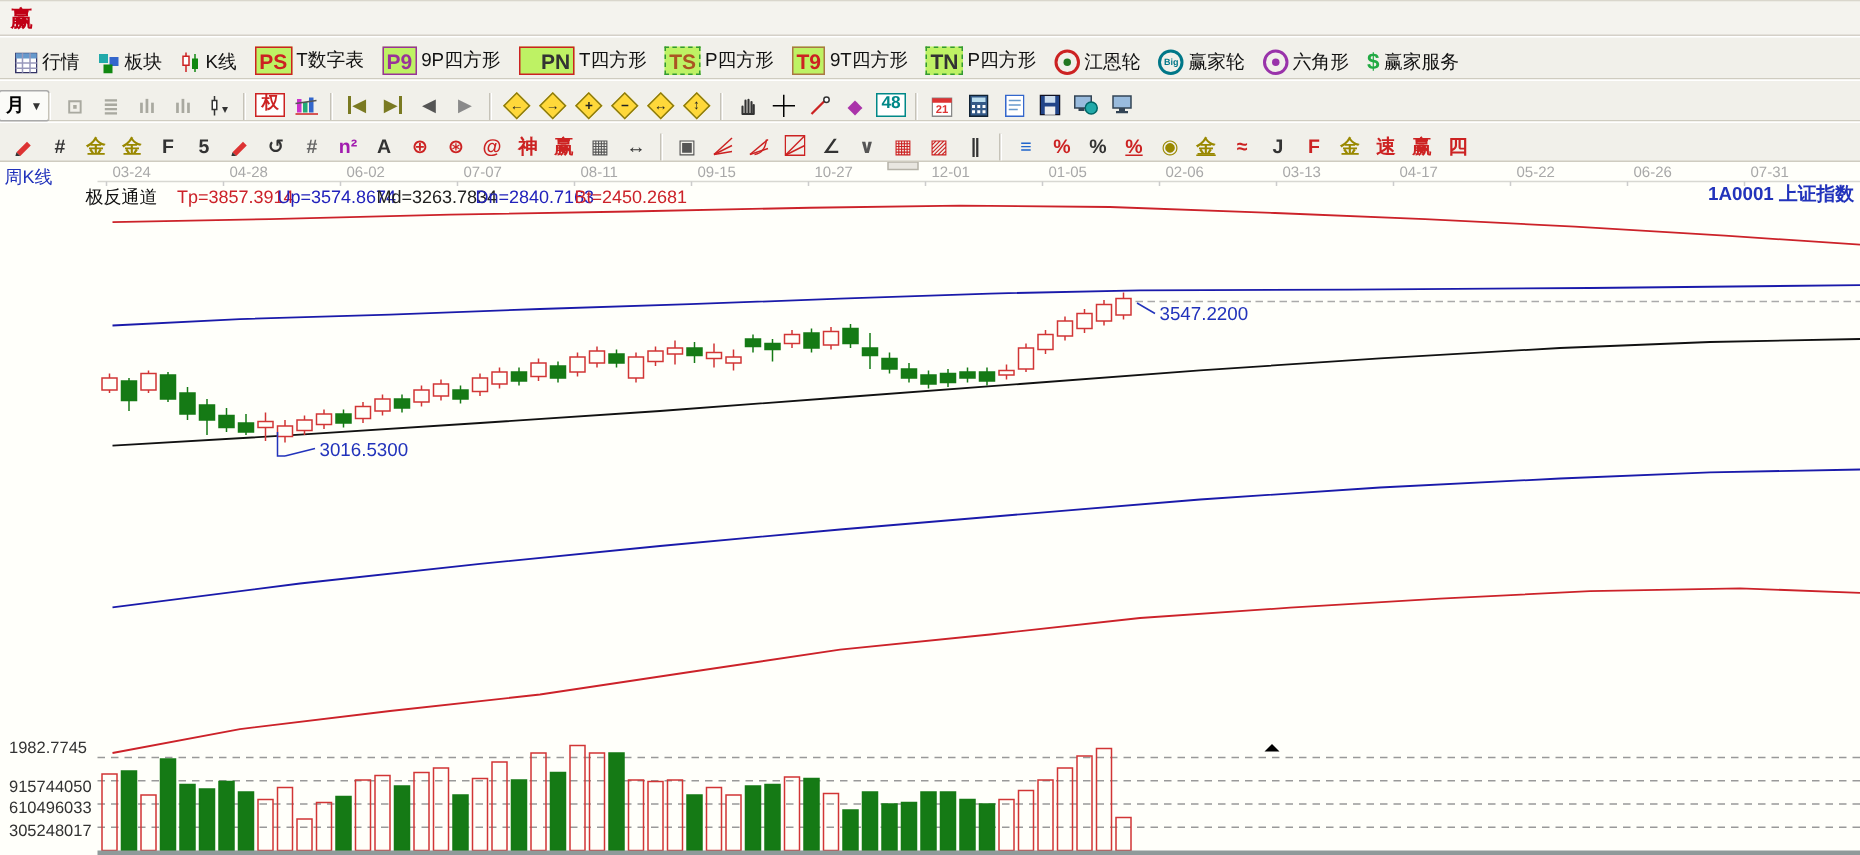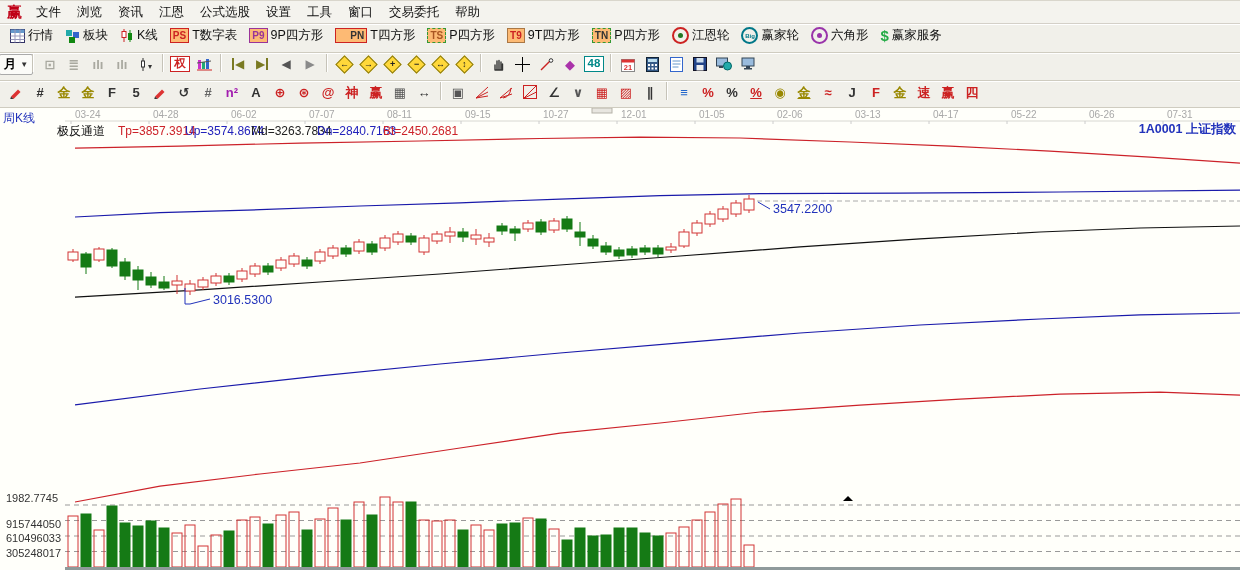--- a/index.html
+++ b/index.html
@@ -4,31 +4,31 @@
 <style>
   html,body{margin:0;padding:0;width:1240px;height:570px;overflow:hidden;
     font-family:"Liberation Sans","DejaVu Sans",sans-serif;background:#f1f0ea;}
   .app{width:1240px;height:570px;position:relative;border-top:1px solid #d9d6cc;}
   
   .menubar{height:22px;display:flex;align-items:center;padding-left:5px;background:#f4f3ee;
     border-bottom:1px solid #d4d0c8;font-size:12.5px;color:#111;}
   .logo{color:#c00016;font-weight:bold;font-size:15px;padding:0 6px 0 2px;}
   .menu-item{padding:1px 8px;cursor:default;}
   
-  .toolbar{display:flex;align-items:flex-start;background:#f1f0ea;border-top:1px solid #ffffff;
+  .toolbar{display:flex;align-items:flex-end;background:#f1f0ea;border-top:1px solid #ffffff;
     border-bottom:1px solid #cfccc0;padding-left:4px;}
   .tb-features{height:27px;}
   .tb-controls{height:26px;}
   .tb-drawing{height:25px;}
   .tb-item{display:flex;align-items:center;gap:3px;padding:2px 6px;font-size:12.5px;color:#111;cursor:default;}
   .tbtn{width:22px;height:20px;display:flex;align-items:center;justify-content:center;margin:0 1px;cursor:default;}
   .sep{width:1px;height:18px;background:#c6c3b8;border-right:1px solid #fff;margin:0 4px;}
   .icon-glyph{font-weight:bold;font-size:13px;line-height:1;}
   .icon-glyph.u{text-decoration:underline;}
-  .icon-badge{font-size:10px;font-weight:bold;line-height:1;padding:1.5px 2px;background:#fdba74;}
+  .icon-badge{font-size:14px;font-weight:bold;line-height:1;padding:1.5px 2px;background:#bef264;}
   .badge-lg{font-size:11.5px;font-weight:bold;line-height:1;padding:1px 3px;background:#fff;}
   .ring{width:13px;height:13px;border-radius:50%;display:flex;align-items:center;justify-content:center;}
   .ring .dot{width:5px;height:5px;border-radius:50%;}
   .ring .rtxt{font-size:6px;font-weight:bold;}
   .diamond{width:11px;height:11px;background:#ffd83a;border:1px solid #8a7a10;transform:rotate(45deg);
     display:flex;align-items:center;justify-content:center;margin:0 2px;}
   .diamond span{transform:rotate(-45deg);font-size:9px;font-weight:bold;color:#222;line-height:1;}
   .pbtn{display:flex;align-items:center;border:1px solid #aaa;background:#fbfbf8;border-radius:2px;
     padding:1px 4px;font-size:12.5px;font-weight:bold;gap:4px;}
   .pbtn .caret{font-size:8px;color:#333;}
@@ -39,21 +39,20 @@
   .chart-area{position:relative;width:1240px;height:467px;background:#fffffa;}
   svg text{font-family:"Liberation Sans","DejaVu Sans",sans-serif;}
 </style>
 </head>
 <body>
 
 <div class="app">
 
   <div class="menubar">
     <span class="logo">赢</span>
-    <span id="menu-items"><span class="menu-item">文件</span><span class="menu-item">浏览</span><span class="menu-item">资讯</span><span class="menu-item">江恩</span><span class="menu-item">公式选股</span><span class="menu-item">设置</span><span class="menu-item">工具</span><span class="menu-item">窗口</span><span class="menu-item">交易委托</span><span class="menu-item">帮助</span></span>
   </div>
 
   <div class="toolbar tb-features" id="tb-features">
       <span class="tb-item">
         <span style="display: inline-flex; align-items: center;">
           <svg width="15" height="14">
             <rect x="0.5" y="0.5" width="14" height="13" fill="#fff" stroke="#336"></rect>
             <rect x="0.5" y="0.5" width="14" height="3.5" fill="#69c"></rect>
             <line x1="0.5" y1="7" x2="14.5" y2="7" stroke="#99b"></line>
             <line x1="0.5" y1="10.5" x2="14.5" y2="10.5" stroke="#99b"></line>

